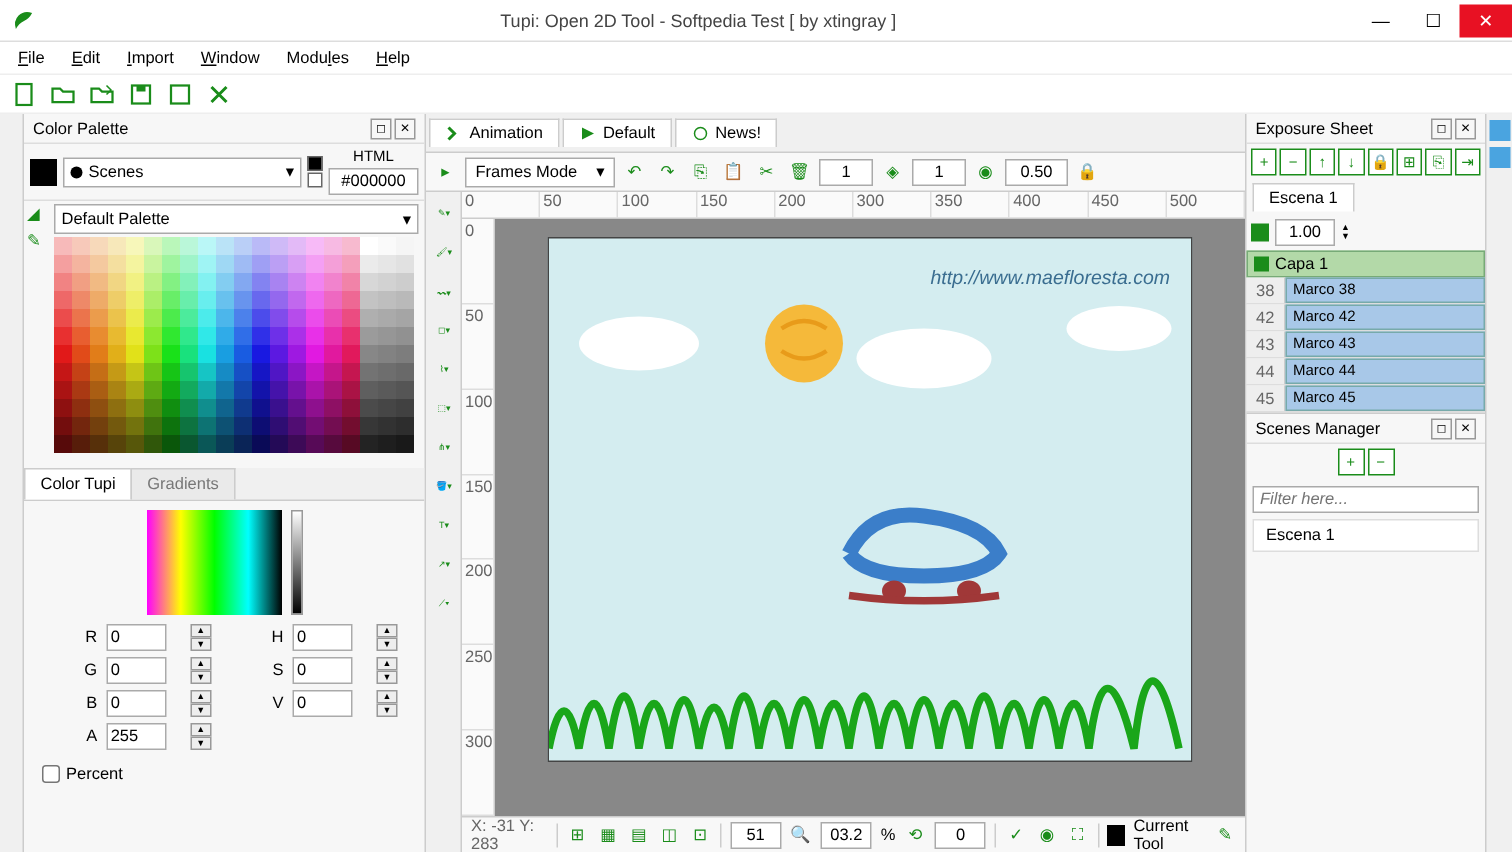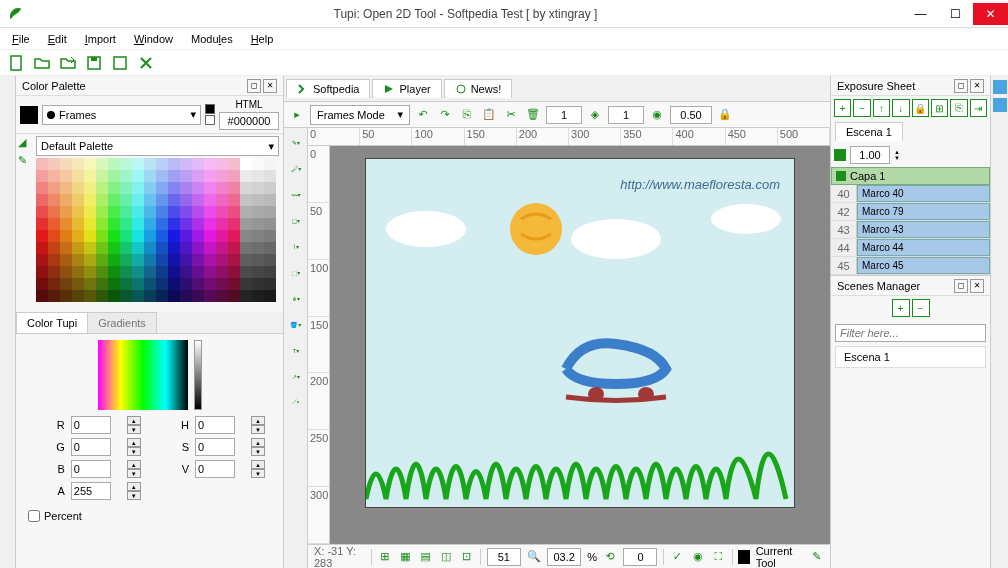--- a/index.html
+++ b/index.html
@@ -182,21 +182,21 @@
       <div class="panel-title-icons">
         <div class="pt-icon">◻</div>
         <div class="pt-icon">✕</div>
       </div>
     </div>
 
     <div class="contour-row">
       <div class="swatch swatch-black"></div>
       <div class="contour-combo">
         <span style="width:8px;height:8px;background:#000;border-radius:50%;margin-right:4px;"></span>
-        <span>Frames</span>
+        <span>Scenes</span>
         <span style="margin-left:auto">▾</span>
       </div>
       <div style="display:flex;flex-direction:column;gap:1px">
         <div class="mini-sw"></div>
         <div class="mini-sw" style="background:#fff"></div>
       </div>
       <div class="html-box">
         <div class="html-lbl">HTML</div>
         <input class="html-input" value="#000000" style="">
       </div>
@@ -517,27 +517,27 @@
       </div>
     </div>
   </div>
 
   <div class="center-area">
     <div class="center-tabs">
       <div class="ctab">
         <svg viewBox="0 0 12 12">
             <path d="M2 2l4 4-4 4" stroke="#1a8c1a" fill="none" stroke-width="2"></path>
           </svg>
-        <span>Softpedia</span>
+        <span>Animation</span>
       </div>
       <div class="ctab">
         <svg viewBox="0 0 12 12">
             <path d="M2 2l8 4-8 4z" fill="#1a8c1a"></path>
           </svg>
-        <span>Player</span>
+        <span>Default</span>
       </div>
       <div class="ctab">
         <svg viewBox="0 0 12 12">
             <circle cx="6" cy="6" r="4" fill="none" stroke="#1a8c1a"></circle>
           </svg>
         <span>News!</span>
       </div>
     </div>
 
     <div class="frames-bar">
@@ -677,26 +677,26 @@
           <span style="font-size:6px;cursor:pointer">▲</span>
           <span style="font-size:6px;cursor:pointer">▼</span>
         </div>
     </div>
     <div class="layer-header">
       <span style="width:10px;height:10px;background:#1a8c1a"></span>
       <span>Capa 1</span>
     </div>
     <div class="exposure-list" id="exposure-list">
         <div class="exp-row">
-          <div class="exp-num">40</div>
-          <div class="exp-cell">Marco 40</div>
+          <div class="exp-num">38</div>
+          <div class="exp-cell">Marco 38</div>
         </div>
         <div class="exp-row">
           <div class="exp-num">42</div>
-          <div class="exp-cell">Marco 79</div>
+          <div class="exp-cell">Marco 42</div>
         </div>
         <div class="exp-row">
           <div class="exp-num">43</div>
           <div class="exp-cell">Marco 43</div>
         </div>
         <div class="exp-row">
           <div class="exp-num">44</div>
           <div class="exp-cell">Marco 44</div>
         </div>
         <div class="exp-row">

